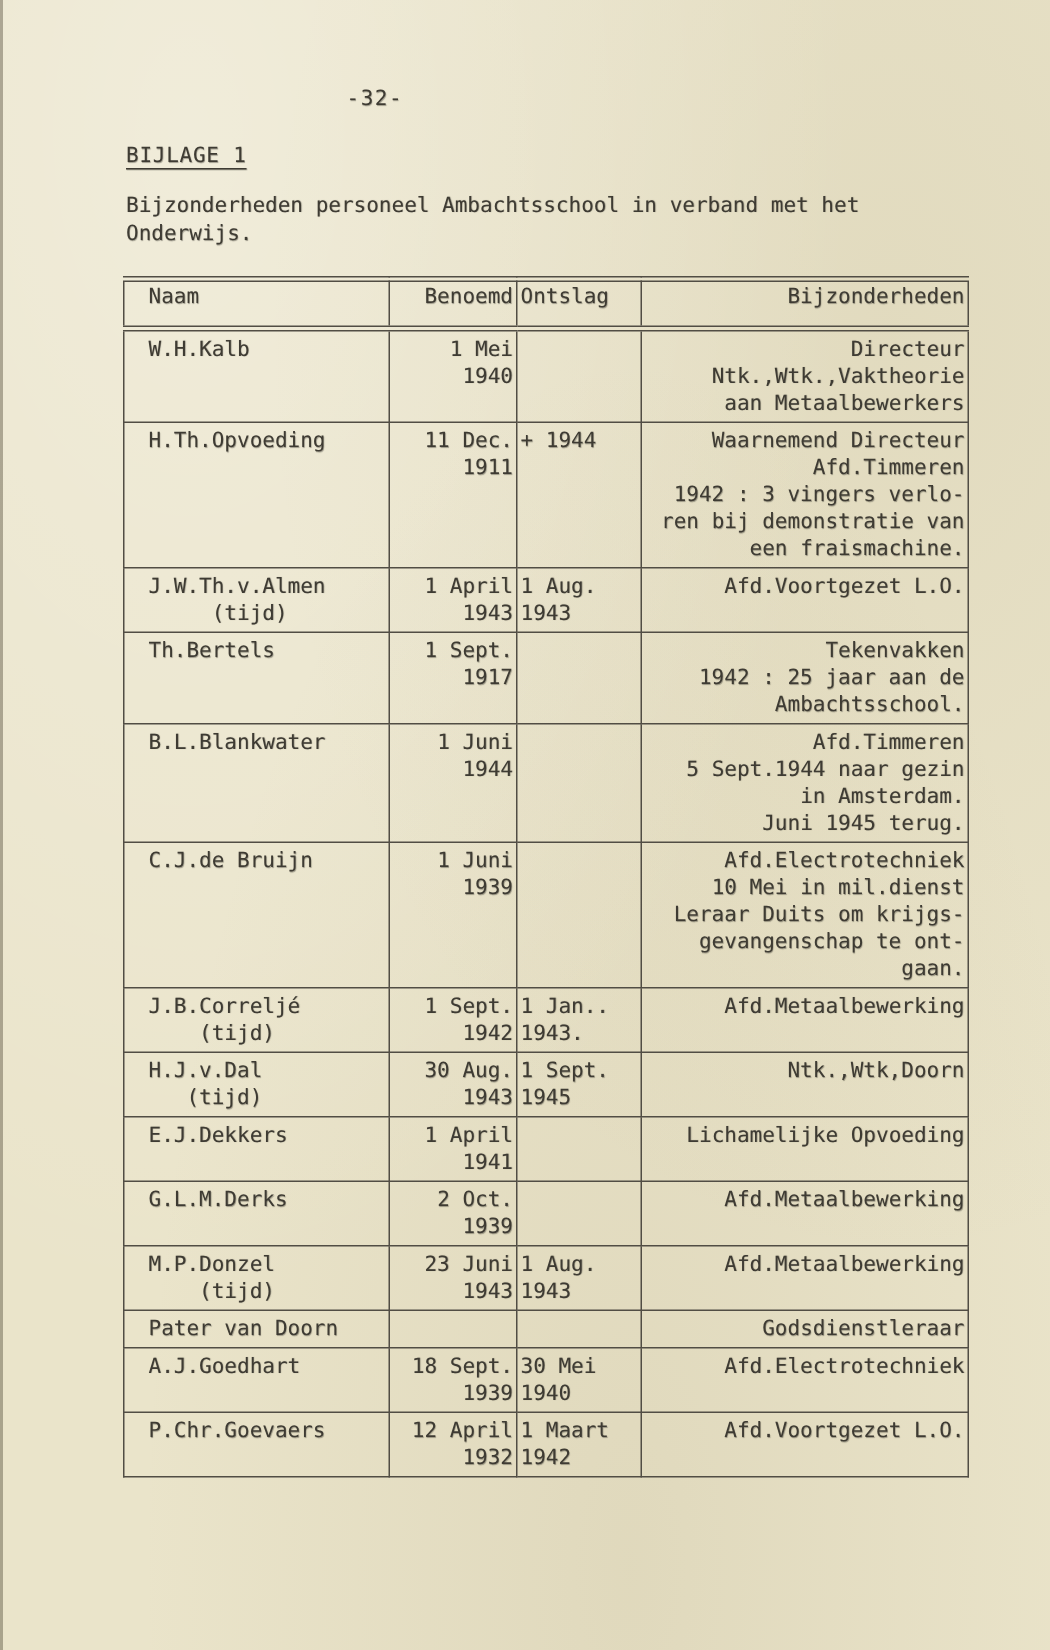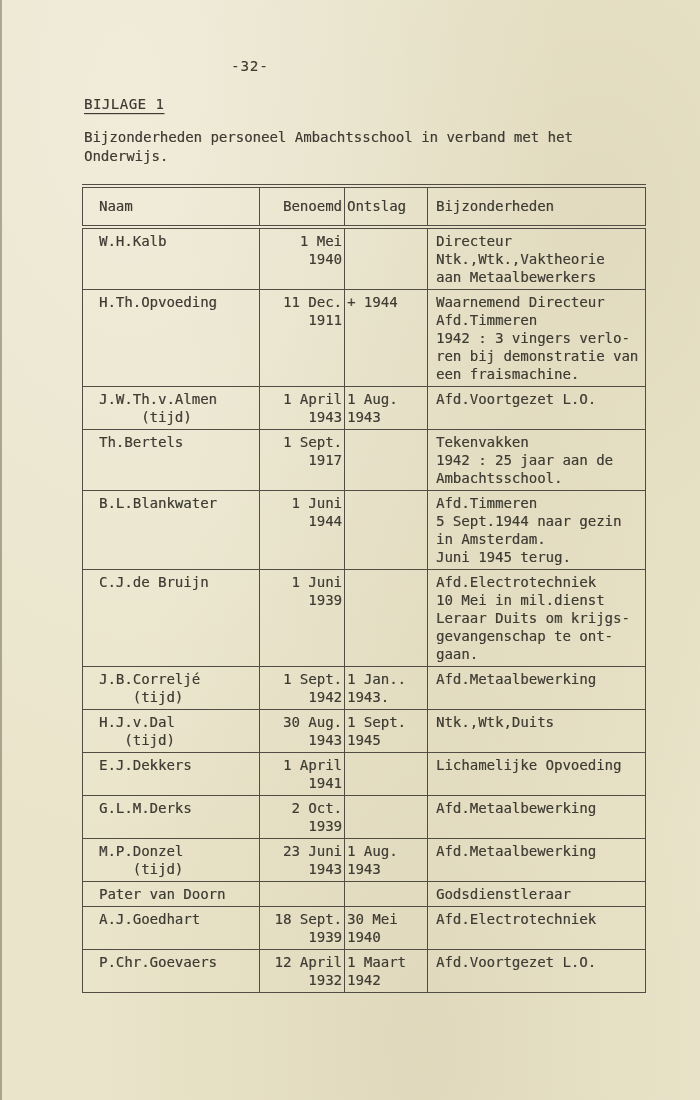--- a/index.html
+++ b/index.html
@@ -51,32 +51,32 @@
     font-size:14px;
     line-height:18px;
   }
   table.personnel, table.personnel td, table.personnel th{
     border:1px solid var(--line);
   }
   table.personnel{ border-top:4px double var(--line); }
   table.personnel thead th{
     border-bottom:4px double var(--line);
     font-weight:normal;
-    padding-top:9px;padding-bottom:10px;
+    padding-top:1px;padding-bottom:10px;
   }
   td,th{
     vertical-align:top;
     white-space:pre;
     padding:3px 2px 3px 2px;
     overflow:visible;
   }
   .c0{width:177px;text-align:left;padding-left:16px;}
   .c1{width:85px;text-align:right;}
   .c2{width:83px;text-align:left;}
-  .c3{width:214px;text-align:left;padding-left:8px;}
+  .c3{width:214px;text-align:right;padding-left:8px;}
 </style>
 </head>
 <body>
 
 <div class="page">
   <div class="scan-edge"></div>
 
   <div class="page-number typed">-32-</div>
 
   <div class="heading typed">BIJLAGE 1</div>
@@ -168,21 +168,21 @@
 1943.</td>
     <td class="c3">Afd.Metaalbewerking</td>
   </tr>
         <tr>
     <td class="c0">H.J.v.Dal
    (tijd)</td>
     <td class="c1">30 Aug.
 1943</td>
     <td class="c2">1 Sept.
 1945</td>
-    <td class="c3">Ntk.,Wtk,Duits</td>
+    <td class="c3">Ntk.,Wtk,Doorn</td>
   </tr>
         <tr>
     <td class="c0">E.J.Dekkers</td>
     <td class="c1">1 April
 1941</td>
     <td class="c2"></td>
     <td class="c3">Lichamelijke Opvoeding</td>
   </tr>
         <tr>
     <td class="c0">G.L.M.Derks</td>

